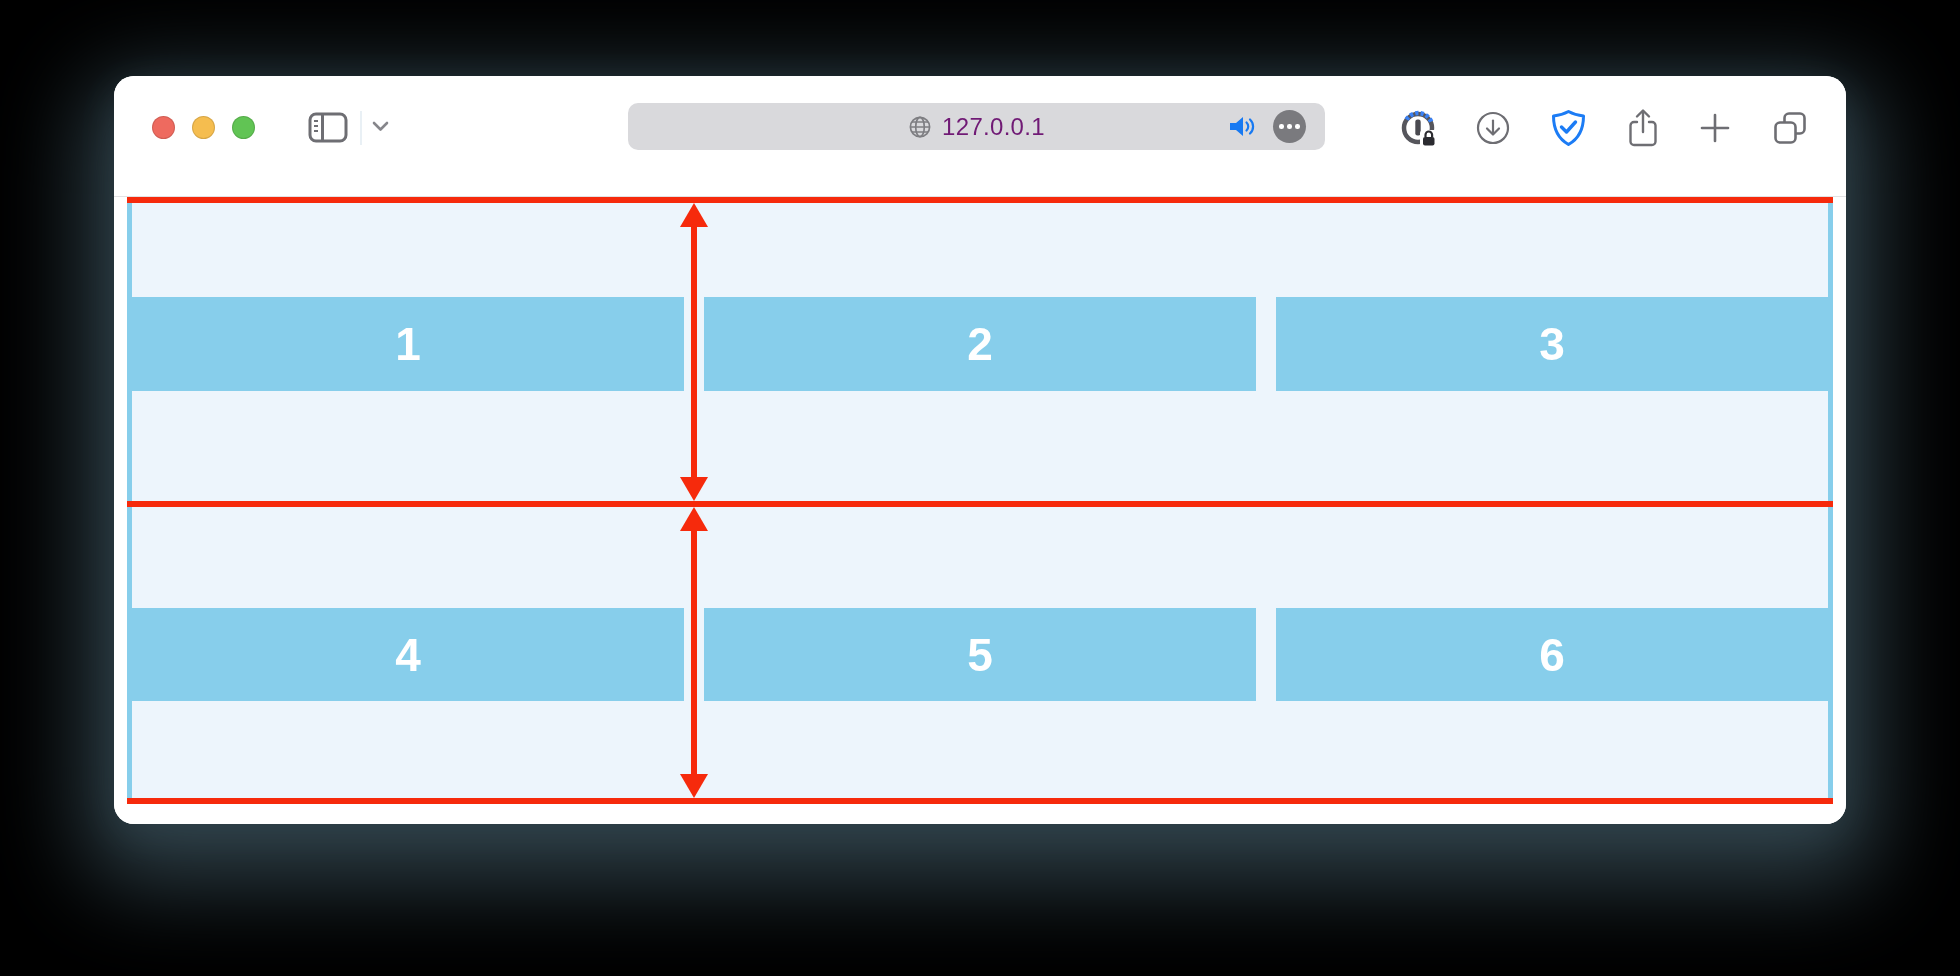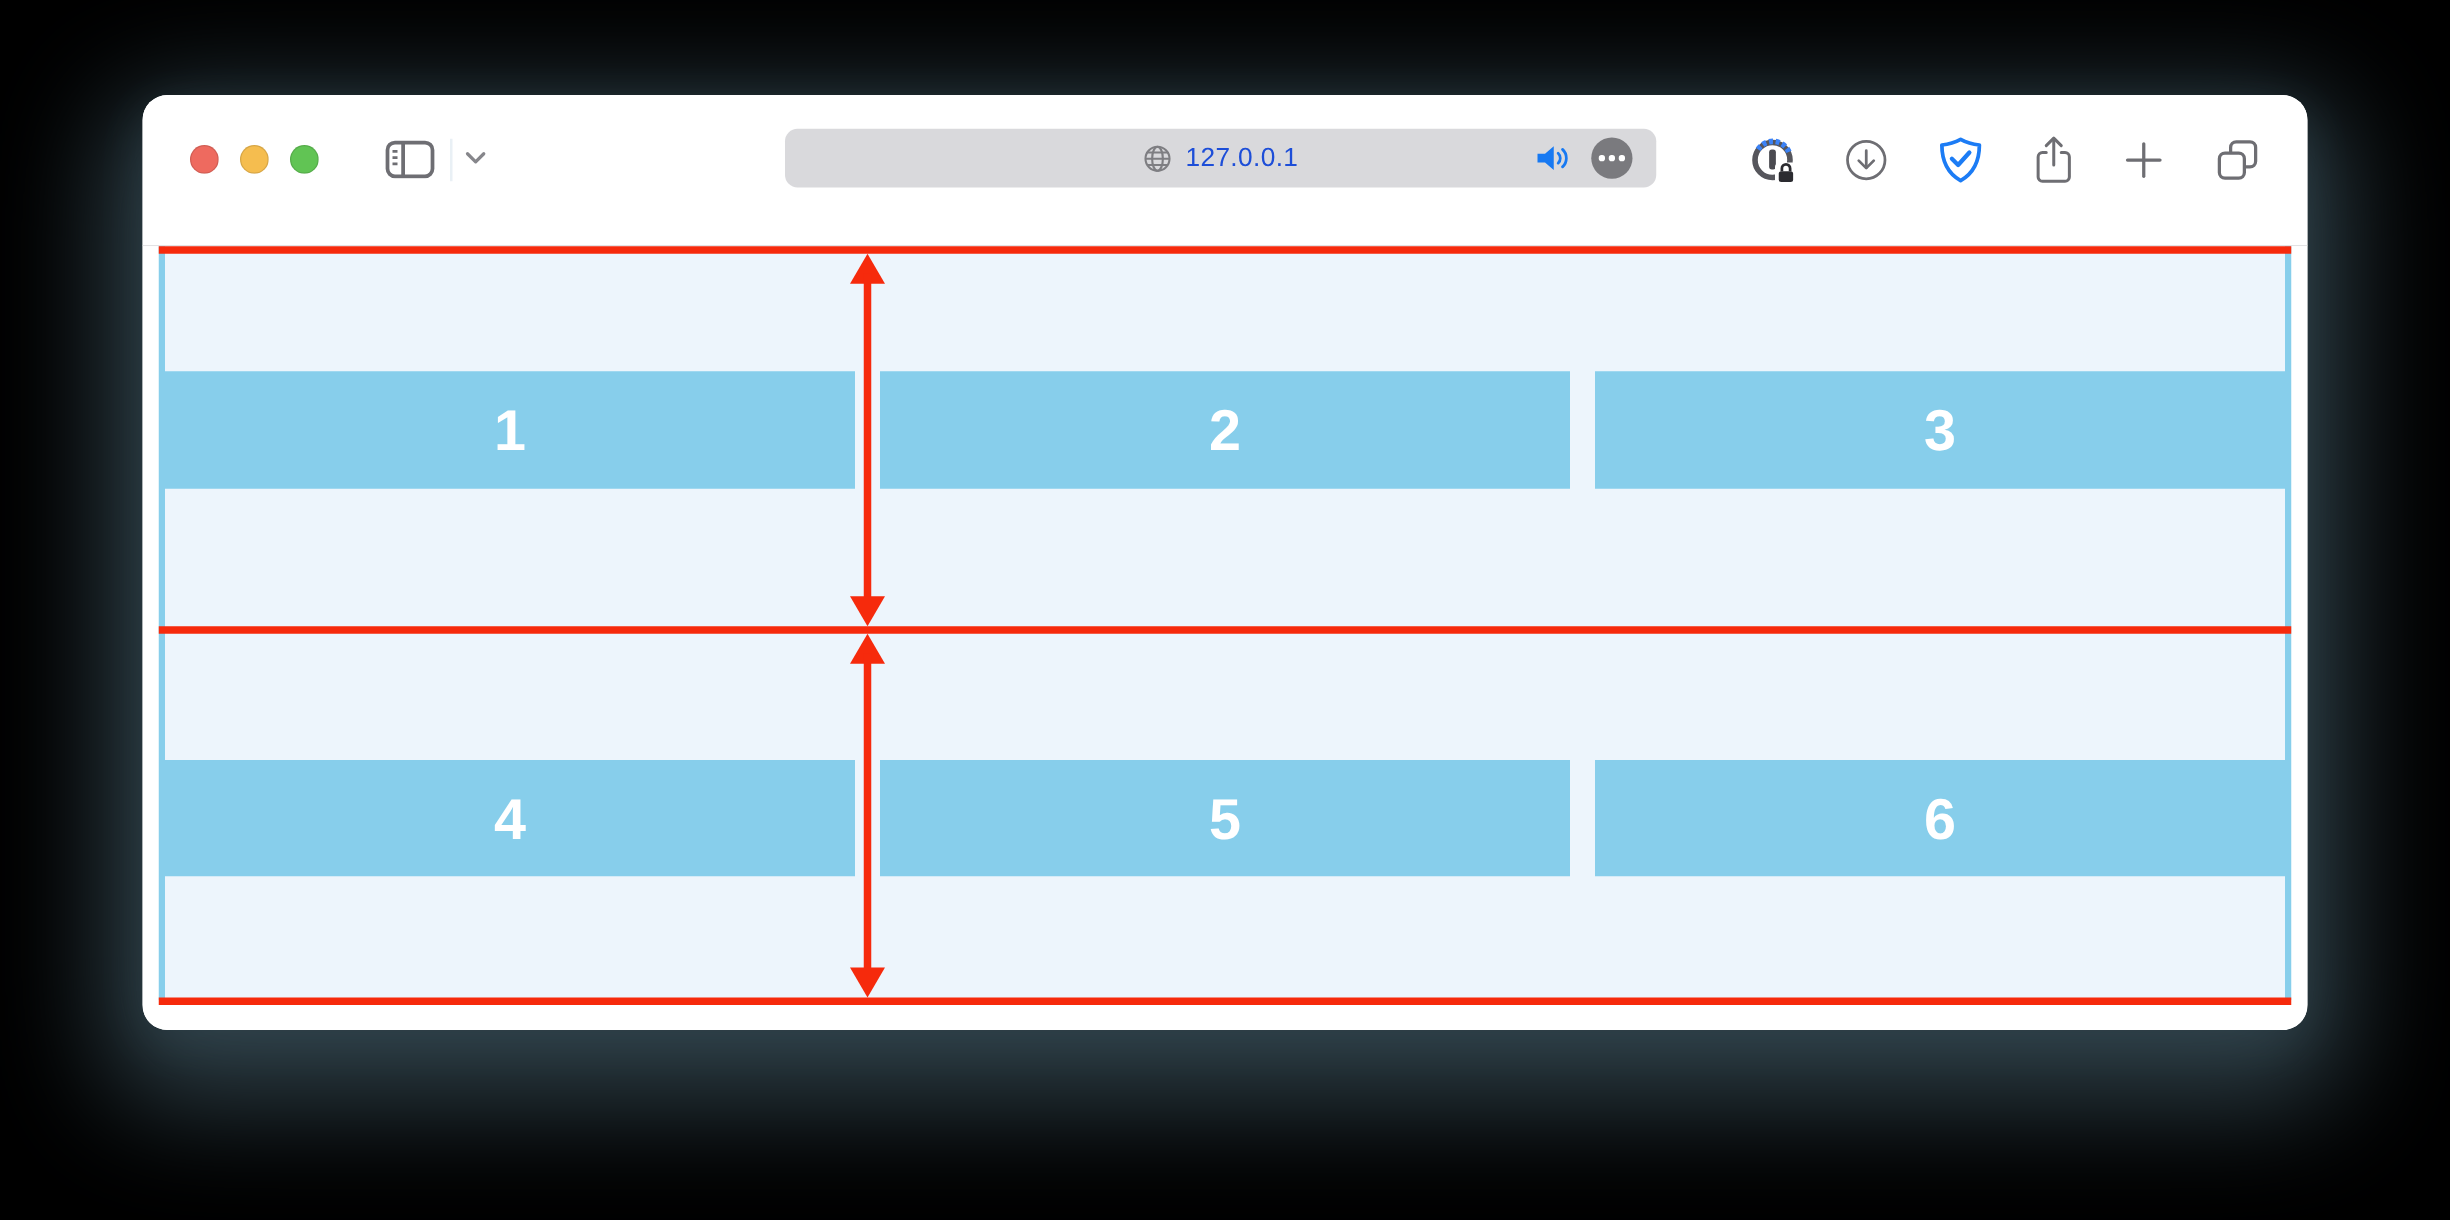--- a/index.html
+++ b/index.html
@@ -28,21 +28,21 @@
   .t-yellow{left:78px;background:#f5bd4f;}
   .t-green{left:118px;background:#61c454;}
   .icon-btn{position:absolute;display:flex;align-items:center;justify-content:center;background:none;border:none;padding:0;cursor:default;}
   .sep{position:absolute;left:246px;top:35px;width:2px;height:34px;background:#e9f0f5;}
   
   .urlbar{
     position:absolute;left:514px;top:27px;width:697px;height:47px;
     background:#d9d9dc;border-radius:10px;
     display:flex;align-items:center;justify-content:center;gap:10px;
   }
-  .url-text{font-size:21px;color:#1d4ed8;letter-spacing:.3px;}
+  .url-text{font-size:24px;color:#701a75;letter-spacing:.3px;}
   .urlbar .spk{position:absolute;left:601px;top:12px;}
   .ellipsis-btn{position:absolute;left:645px;top:7px;width:33px;height:33px;border-radius:50%;background:#7a7a7e;display:flex;align-items:center;justify-content:center;gap:3.5px;border:none;}
   .ellipsis-btn i{width:4.5px;height:4.5px;border-radius:50%;background:#fff;}
   
   .viewport{position:absolute;left:0;top:121px;right:0;bottom:0;background:#fff;}
   .container{
     position:absolute;left:13px;top:0;width:1706px;height:603px;
     border-left:5px solid #87ceeb;border-right:5px solid #87ceeb;box-sizing:border-box;
   }
   .row{position:relative;background:#edf5fc;}

